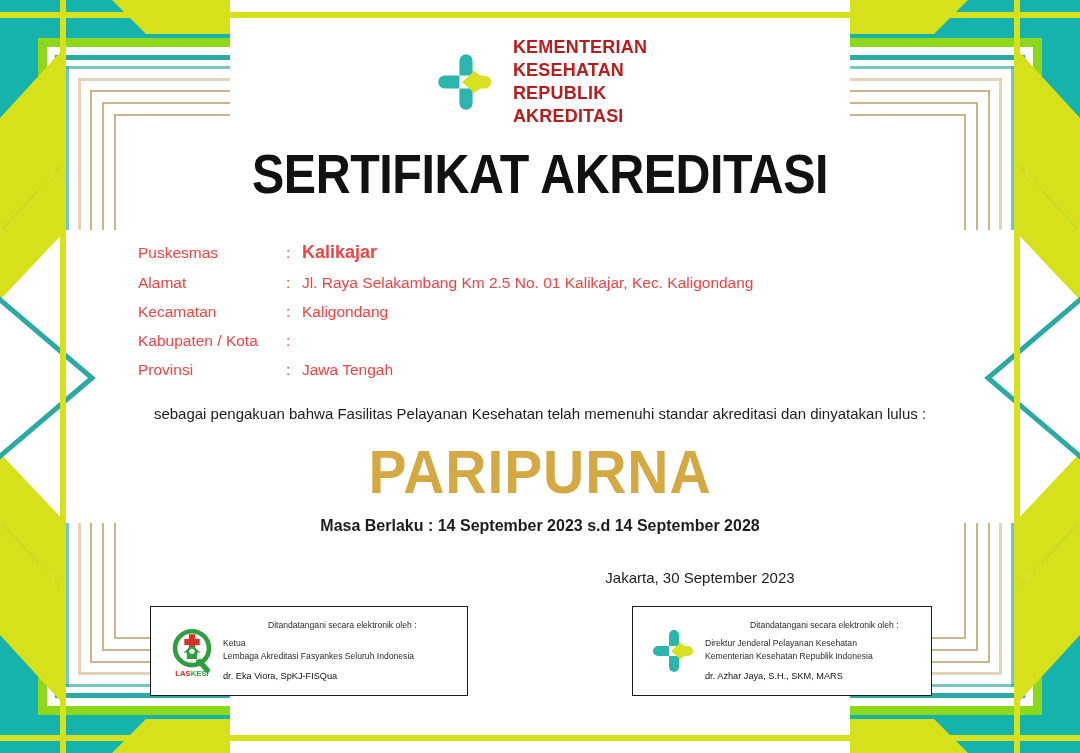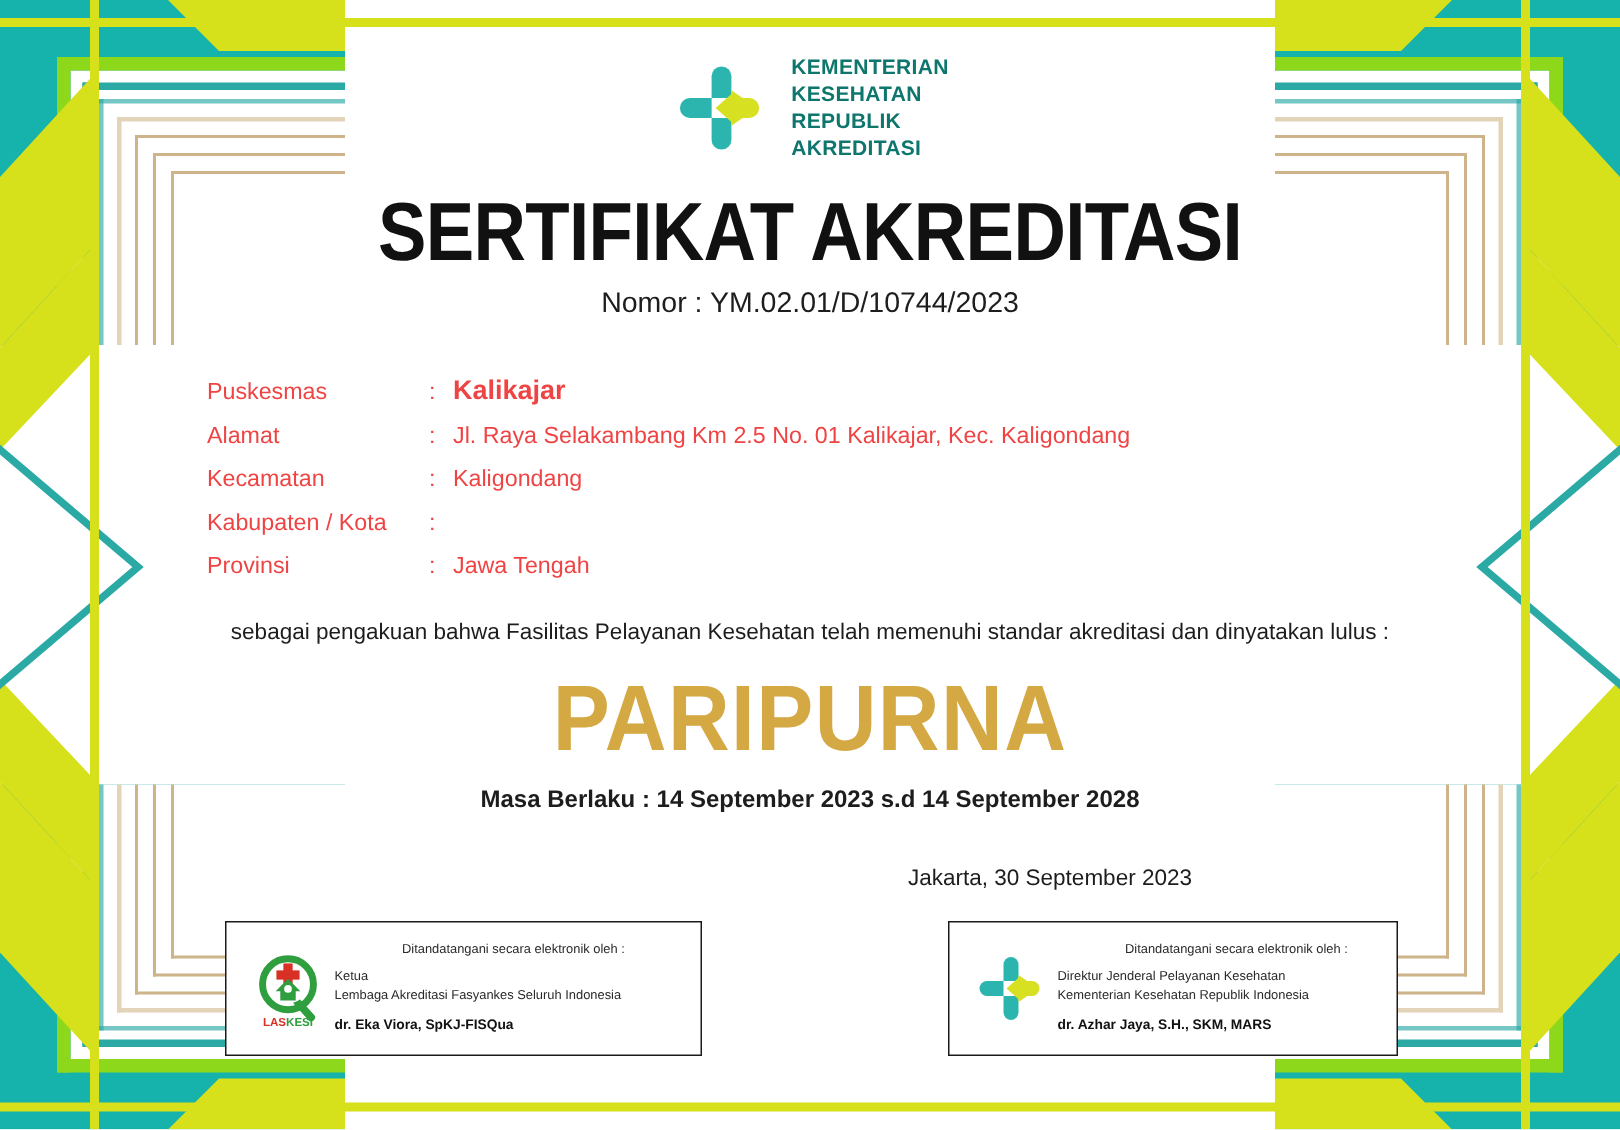--- a/index.html
+++ b/index.html
@@ -64,24 +64,24 @@
   }
 
   .logo-row {
     display: flex;
     align-items: center;
     justify-content: center;
     gap: 14px;
     margin-top: 18px;
   }
   .logo-text {
-    font-size: 14px;
+    font-size: 18px;
     font-weight: bold;
     line-height: 1.28;
-    color: #0f766e;
+    color: #b91c1c;
     letter-spacing: 0.2px;
   }
 
   .title {
     text-align: center;
     font-size: 55px;
     font-weight: bold;
     letter-spacing: -0.5px;
     color: #111111;
     margin-top: 14px;
@@ -168,21 +168,21 @@
     justify-content: center;
   }
   .sign-text {
     flex: 1 1 auto;
     font-size: 8.6px;
     color: #2a2a2a;
     line-height: 1.5;
   }
   .sign-text .lead { margin-bottom: 5px; padding-left: 45px; }
   .sign-text .name {
-    font-weight: bold;
+    font-weight: normal;
     margin-top: 7px;
     font-size: 9.2px;
     color: #111;
   }
 </style>
 </head>
 <body>
 
 <div id="cert">
 
@@ -314,21 +314,20 @@
       </svg>
       <div class="logo-text">
         <div>KEMENTERIAN</div>
         <div>KESEHATAN</div>
         <div>REPUBLIK</div>
         <div>AKREDITASI</div>
       </div>
     </div>
 
     <div class="title">SERTIFIKAT AKREDITASI</div>
-    <div class="nomor">Nomor : YM.02.01/D/10744/2023</div>
 
     <div class="details">
       <div class="drow">
         <div class="dlabel">Puskesmas</div>
         <div class="dcolon">:</div>
         <div class="dvalue strong">Kalikajar</div>
       </div>
       <div class="drow">
         <div class="dlabel">Alamat</div>
         <div class="dcolon">:</div>

